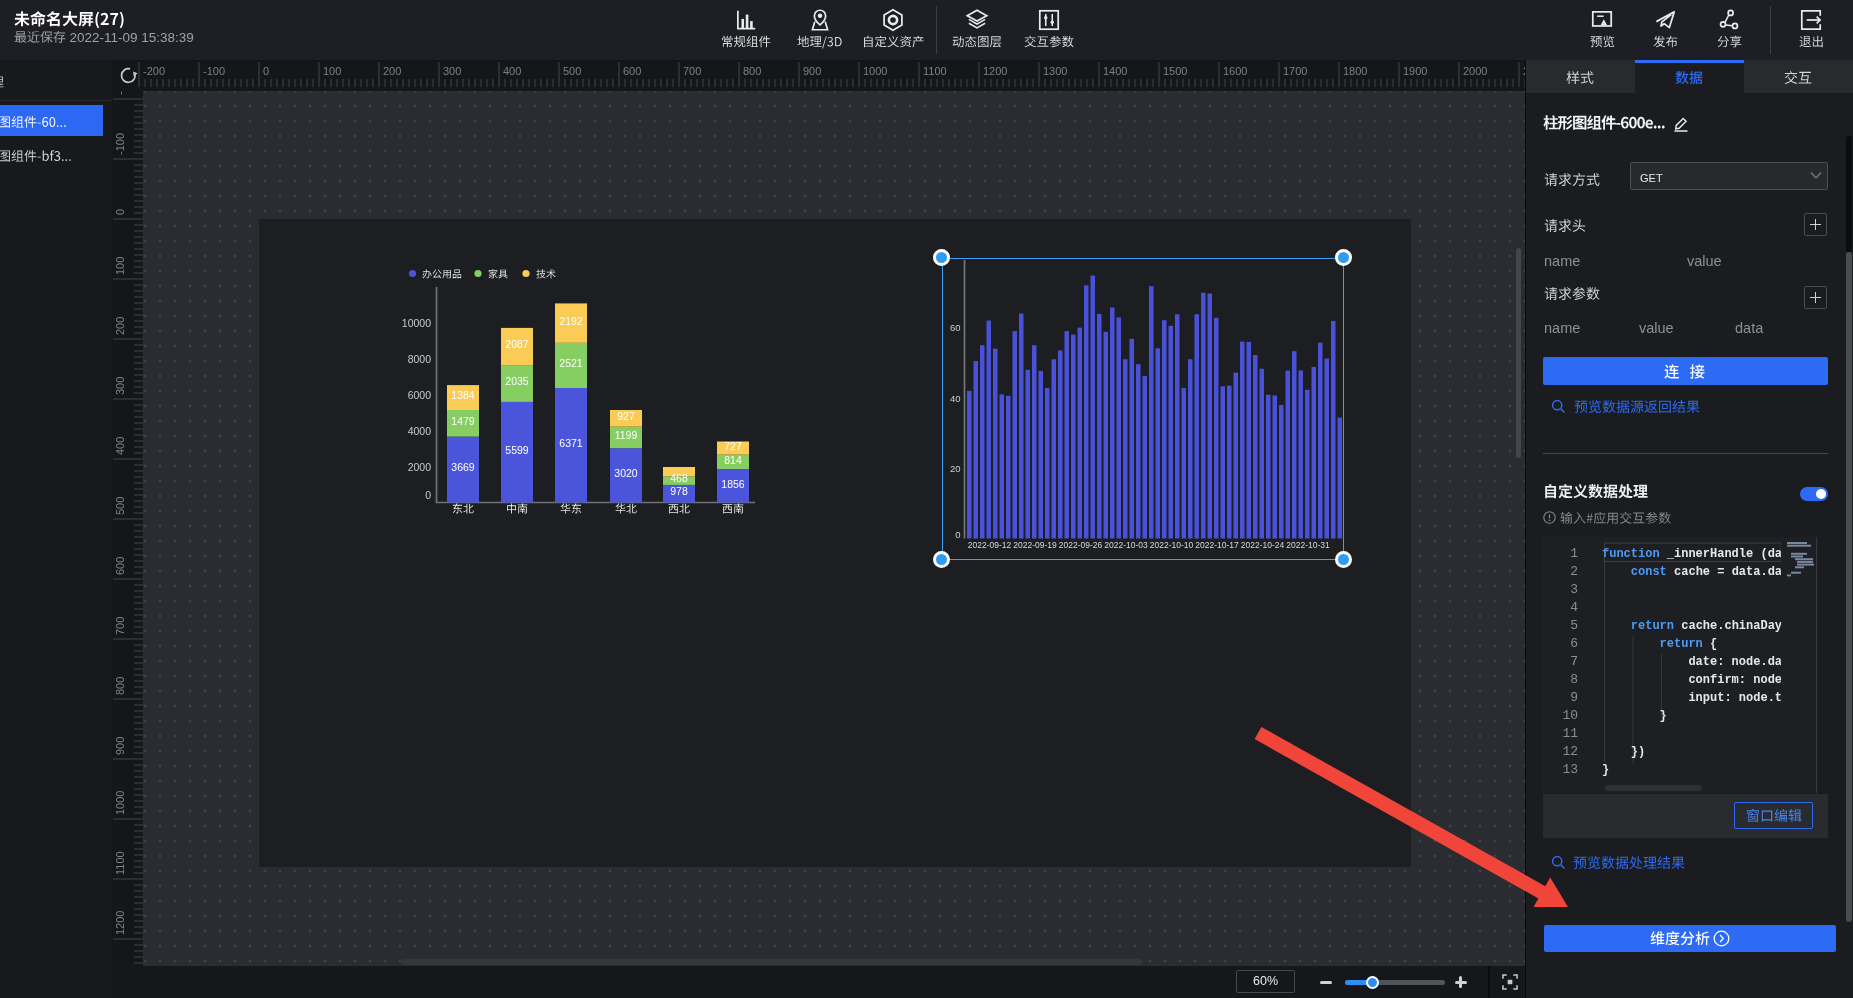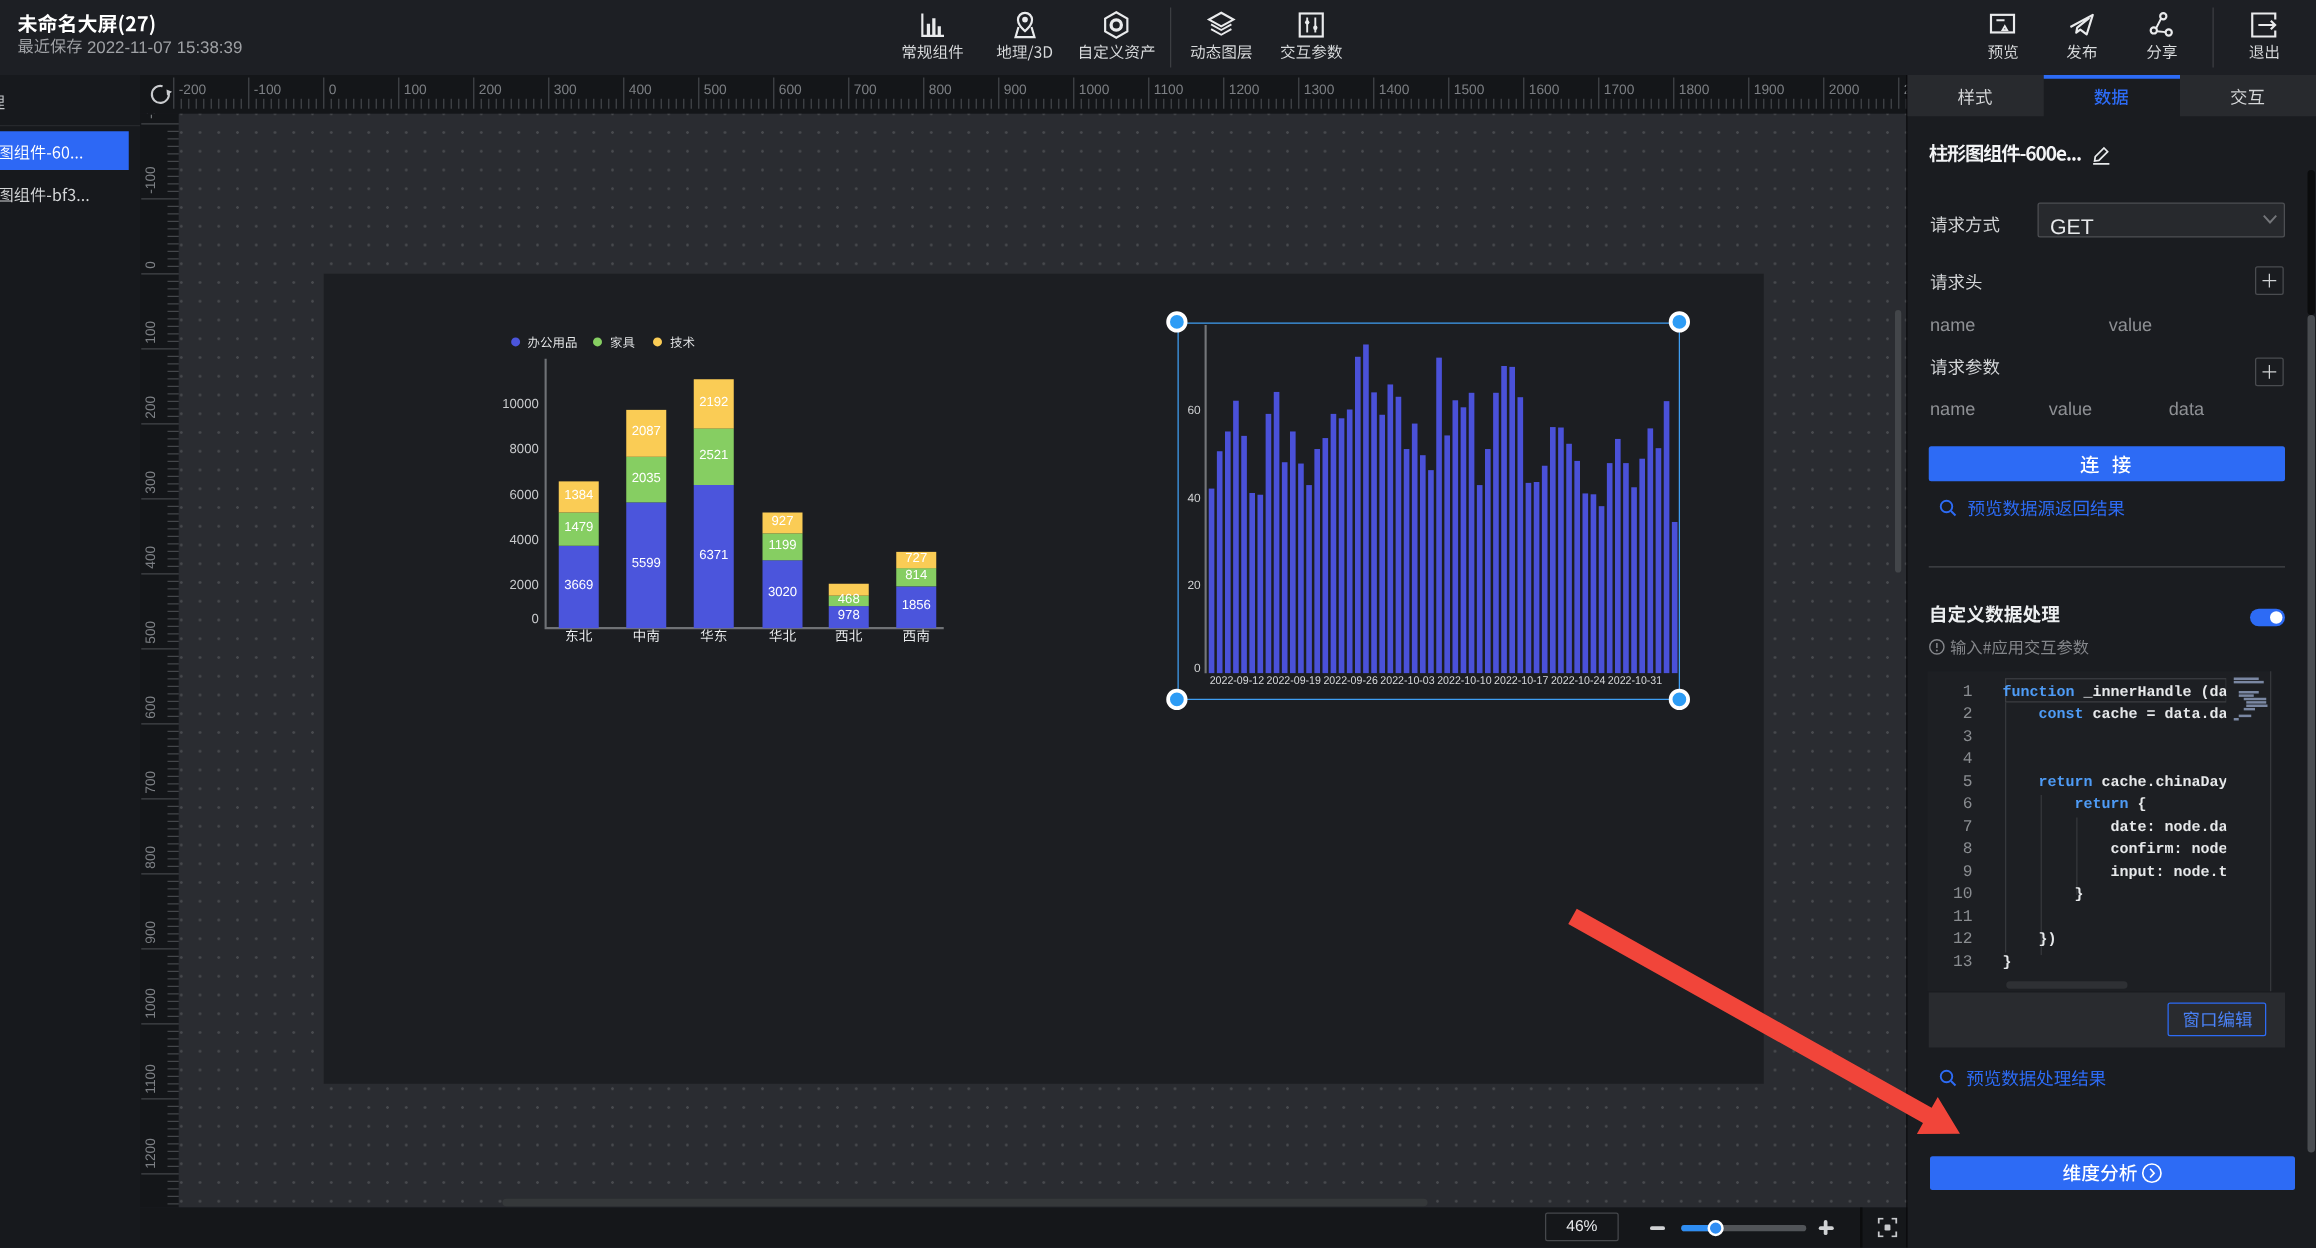--- a/index.html
+++ b/index.html
@@ -5,21 +5,21 @@
 .ab{position:absolute}
 .r{position:absolute}
 </style></head><body>
 <div class="r" style="left:0px;top:0px;width:1853px;height:60px;background:#1d1f24"></div>
 <svg class="ab" style="left:13.5px;top:7.6px;" width="113.0" height="22.4" viewBox="0 -16.96 113.0 22.4">
     <path fill="#ffffff" d="M7 -13.6V-11.2H2.1V-9.3H7V-7.2H0.9V-5.3H6.1C4.7 -3.5 2.5 -1.8 0.3 -0.9C0.8 -0.5 1.4 0.2 1.7 0.7C3.6 -0.2 5.5 -1.8 7 -3.6V1.4H9V-3.6C10.5 -1.8 12.3 -0.2 14.2 0.8C14.5 0.2 15.2 -0.5 15.6 -0.9C13.5 -1.8 11.3 -3.5 9.9 -5.3H15.2V-7.2H9V-9.3H14V-11.2H9V-13.6ZM24.1 -13.9C22.6 -11.9 19.4 -10 16.3 -9.3C16.7 -8.8 17.2 -8 17.4 -7.5C18.4 -7.8 19.5 -8.2 20.5 -8.8V-7.7H27.4V-8.7C28.3 -8.2 29.3 -7.8 30.3 -7.5C30.6 -8.1 31.2 -8.9 31.7 -9.4C29.2 -9.9 26.7 -11 25.3 -12.4L25.6 -12.8ZM21.7 -9.4C22.6 -10 23.4 -10.6 24.1 -11.2C24.7 -10.5 25.4 -10 26.2 -9.4ZM17.8 -6.8V0.3H19.5V-1H23.1V-6.8ZM19.5 -5.1H21.3V-2.7H19.5ZM24.4 -6.8V1.5H26.2V-5.1H28.4V-2.4C28.4 -2.2 28.4 -2.2 28.2 -2.2C28 -2.2 27.3 -2.2 26.7 -2.2C26.9 -1.7 27.2 -1 27.2 -0.5C28.3 -0.5 29 -0.5 29.6 -0.8C30.2 -1 30.3 -1.5 30.3 -2.4V-6.8ZM35.8 -8C36.4 -7.6 37.1 -7 37.7 -6.4C36.1 -5.6 34.3 -5 32.4 -4.6C32.8 -4.2 33.2 -3.4 33.4 -2.9C34.2 -3.1 35 -3.3 35.8 -3.6V1.4H37.7V0.7H43.8V1.4H45.7V-5.8H40.5C42.8 -7.2 44.6 -9 45.7 -11.3L44.4 -12.1L44.1 -12H39.4C39.7 -12.4 40 -12.8 40.3 -13.2L38.1 -13.7C37.2 -12.2 35.4 -10.6 32.8 -9.4C33.2 -9.1 33.8 -8.4 34.1 -7.9C35.5 -8.6 36.7 -9.4 37.7 -10.3H42.8C42 -9.2 40.8 -8.2 39.5 -7.4C38.8 -8 38 -8.6 37.3 -9.1ZM43.8 -1H37.7V-4H43.8ZM54.9 -13.6C54.9 -12.3 54.9 -10.8 54.8 -9.3H48.9V-7.3H54.4C53.8 -4.5 52.3 -1.9 48.6 -0.2C49.2 0.2 49.7 0.9 50 1.4C53.4 -0.3 55.2 -2.8 56 -5.4C57.3 -2.3 59.2 0 62.1 1.4C62.4 0.8 63 -0 63.5 -0.4C60.5 -1.6 58.5 -4.2 57.5 -7.3H63.1V-9.3H56.8C57 -10.8 57 -12.3 57 -13.6ZM67.8 -11.3H76.6V-10.2H67.8ZM69.6 -8.2C69.8 -7.8 70 -7.3 70.2 -7H68.3V-5.4H70.4V-3.9V-3.7H68V-2.1H70.1C69.8 -1.3 69.1 -0.5 67.7 0C68.1 0.4 68.8 1.1 69 1.5C71 0.6 71.8 -0.7 72.1 -2.1H74.7V1.4H76.6V-2.1H79.3V-3.7H76.6V-5.4H78.8V-7H76.6L77.5 -8.2L75.6 -8.6H78.7V-12.9H65.9V-7C65.9 -4.6 65.8 -1.6 64.4 0.4C64.8 0.7 65.7 1.2 66 1.5C67.6 -0.7 67.8 -4.4 67.8 -7V-8.6H71ZM71.4 -8.6H75.4C75.2 -8.1 75 -7.5 74.7 -7H70.8L72.1 -7.4C72 -7.7 71.7 -8.2 71.4 -8.6ZM74.7 -3.7H72.3V-3.9V-5.4H74.7ZM83.8 3.2 85.2 2.6C83.9 0.3 83.3 -2.4 83.3 -5C83.3 -7.7 83.9 -10.4 85.2 -12.7L83.8 -13.3C82.2 -10.8 81.4 -8.2 81.4 -5C81.4 -1.8 82.2 0.8 83.8 3.2ZM86.7 0H94.7V-2H92.1C91.6 -2 90.8 -1.9 90.2 -1.8C92.3 -4 94.1 -6.3 94.1 -8.4C94.1 -10.6 92.6 -12.1 90.4 -12.1C88.8 -12.1 87.7 -11.4 86.6 -10.3L87.9 -9C88.5 -9.6 89.2 -10.2 90.1 -10.2C91.2 -10.2 91.9 -9.5 91.9 -8.3C91.9 -6.5 90 -4.2 86.7 -1.4ZM98.5 0H100.8C101 -4.6 101.4 -7.1 104.2 -10.4V-11.9H96.3V-9.9H101.6C99.4 -6.7 98.7 -4.1 98.5 0ZM107.2 3.2C108.7 0.8 109.6 -1.8 109.6 -5C109.6 -8.2 108.7 -10.8 107.2 -13.3L105.8 -12.7C107.1 -10.4 107.7 -7.7 107.7 -5C107.7 -2.4 107.1 0.3 105.8 2.6Z"></path>
   </svg>
 <svg class="ab" style="left:13.5px;top:27.5px;" width="54.0" height="18.2" viewBox="0 -13.78 54.0 18.2">
     <path fill="#9fa1a5" d="M3.2 -8.3H9.8V-7.3H3.2ZM3.2 -9.8H9.8V-8.9H3.2ZM2.3 -10.5V-6.6H10.8V-10.5ZM5.1 -5.1V-4.2H2.8V-5.1ZM0.6 -0.6 0.7 0.3 5.1 -0.2V1H6.1V-0.3L6.8 -0.4V-1.2L6.1 -1.1V-5.1H12.3V-5.9H0.6V-5.1H1.9V-0.7ZM6.6 -4.3V-3.5H7.4L7.1 -3.4C7.5 -2.5 8 -1.6 8.7 -0.9C8 -0.4 7.2 0 6.4 0.3C6.6 0.5 6.8 0.8 6.9 1C7.7 0.7 8.6 0.2 9.4 -0.3C10.1 0.3 11 0.7 11.9 1C12.1 0.8 12.3 0.4 12.5 0.2C11.6 0 10.7 -0.4 10 -0.9C10.9 -1.8 11.6 -2.8 12 -4.1L11.4 -4.3L11.2 -4.3ZM8 -3.5H10.8C10.5 -2.7 10 -2 9.4 -1.5C8.8 -2 8.3 -2.7 8 -3.5ZM5.1 -3.5V-2.6H2.8V-3.5ZM5.1 -1.8V-1L2.8 -0.8V-1.8ZM14.1 -10.2C14.8 -9.5 15.6 -8.5 16 -7.9L16.8 -8.4C16.4 -9.1 15.5 -10 14.8 -10.7ZM24.3 -10.9C22.9 -10.5 20.5 -10.3 18.4 -10.1V-7.3C18.4 -5.6 18.3 -3.2 17.1 -1.6C17.4 -1.4 17.8 -1.2 18 -1C19 -2.4 19.3 -4.5 19.4 -6.2H22V-1H23V-6.2H25.4V-7.1H19.4V-7.3V-9.4C21.4 -9.5 23.6 -9.7 25.1 -10.2ZM16.4 -6.2H13.7V-5.3H15.5V-1.6C14.9 -1.4 14.2 -0.8 13.5 -0.1L14.2 0.8C14.8 -0.1 15.5 -0.8 15.9 -0.8C16.2 -0.8 16.6 -0.4 17.1 -0.1C18.1 0.5 19.1 0.7 20.8 0.7C22 0.7 24.3 0.6 25.3 0.5C25.3 0.2 25.4 -0.2 25.5 -0.5C24.3 -0.4 22.3 -0.3 20.8 -0.3C19.3 -0.3 18.2 -0.4 17.4 -0.9C16.9 -1.1 16.7 -1.4 16.4 -1.5ZM31.9 -9.4H36.7V-7H31.9ZM30.9 -10.3V-6.2H33.8V-4.5H30V-3.7H33.2C32.3 -2.3 30.9 -1 29.6 -0.3C29.8 -0.1 30.1 0.2 30.3 0.5C31.6 -0.3 32.9 -1.6 33.8 -3V1H34.7V-3.1C35.6 -1.6 36.9 -0.3 38.1 0.5C38.2 0.2 38.5 -0.1 38.8 -0.3C37.5 -1 36.2 -2.3 35.3 -3.7H38.4V-4.5H34.7V-6.2H37.7V-10.3ZM29.6 -10.9C28.8 -8.9 27.6 -7 26.3 -5.7C26.5 -5.5 26.8 -5 26.8 -4.8C27.3 -5.3 27.8 -5.8 28.2 -6.4V1H29.2V-7.9C29.7 -8.7 30.1 -9.7 30.5 -10.6ZM47 -4.5V-3.5H43.4V-2.5H47V-0.1C47 0.1 46.9 0.1 46.7 0.1C46.5 0.1 45.7 0.1 44.8 0.1C45 0.4 45.1 0.8 45.1 1C46.2 1 47 1 47.4 0.9C47.8 0.7 48 0.5 48 -0.1V-2.5H51.4V-3.5H48V-4.2C48.9 -4.8 49.9 -5.6 50.6 -6.4L50 -6.9L49.8 -6.8H44.5V-5.9H48.9C48.3 -5.4 47.6 -4.9 47 -4.5ZM44 -10.9C43.8 -10.4 43.7 -9.8 43.4 -9.2H39.8V-8.3H43C42.2 -6.5 41 -4.8 39.4 -3.7C39.6 -3.5 39.8 -3.1 39.9 -2.8C40.5 -3.2 41 -3.7 41.4 -4.2V1H42.4V-5.3C43.1 -6.3 43.7 -7.2 44.1 -8.3H51.2V-9.2H44.5C44.7 -9.7 44.9 -10.2 45 -10.7Z"></path>
   </svg>
-<div class="r" style="left:69.5px;top:29.5px;font-size:13.5px;color:#9fa1a5">2022-11-07 15:38:39</div>
+<div class="r" style="left:69.5px;top:29.5px;font-size:13.5px;color:#9fa1a5">2022-11-09 15:38:39</div>
 <svg class="ab" style="left:733.0px;top:7px" width="26" height="26" viewBox="0 0 24 24">
     <path d="M4.5 3.5V20h16" stroke="#e9eaec" stroke-width="1.6" fill="none"></path>
     <path d="M9 20v-9" stroke="#e9eaec" stroke-width="2.4"></path>
     <path d="M13 20V7" stroke="#e9eaec" stroke-width="2.4"></path>
     <path d="M17 20v-7" stroke="#e9eaec" stroke-width="2.4"></path>
   </svg>
 <svg class="ab" style="left:807.0px;top:7px" width="26" height="26" viewBox="0 0 24 24">
     <path d="M7.2 13.5 5 21h14l-2.2-7.5" stroke="#e9eaec" stroke-width="1.6" fill="none"></path>
     <path d="M12 3c-2.9 0-5.2 2.3-5.2 5.2 0 3.9 5.2 8.3 5.2 8.3s5.2-4.4 5.2-8.3C17.2 5.3 14.9 3 12 3z" stroke="#e9eaec" stroke-width="1.6" fill="none"></path>
     <circle cx="12" cy="8" r="2.1" fill="#e9eaec" stroke="none"></circle>
@@ -674,21 +674,21 @@
 <svg class="ab" style="left:722.0px;top:500.7px;" width="24.0" height="15.4" viewBox="0 -11.66 24.0 15.4">
     <path fill="#eceef0" d="M0.6 -8.5V-7.7H3.9V-6.1H1.2V0.8H2V0.2H9V0.8H9.8V-6.1H7.1V-7.7H10.3V-8.5ZM2 -0.6V-2.7C2.2 -2.6 2.4 -2.3 2.5 -2.1C4.2 -2.9 4.6 -4.2 4.7 -5.4H6.2V-3.6C6.2 -2.7 6.5 -2.5 7.4 -2.5C7.6 -2.5 8.7 -2.5 8.9 -2.5H9V-0.6ZM2 -2.7V-5.4H3.9C3.8 -4.4 3.5 -3.4 2 -2.7ZM4.7 -6.1V-7.7H6.2V-6.1ZM7.1 -5.4H9V-3.3C9 -3.3 8.9 -3.3 8.8 -3.3C8.6 -3.3 7.6 -3.3 7.5 -3.3C7.1 -3.3 7.1 -3.3 7.1 -3.6ZM14.5 -5.1C14.8 -4.7 15 -4.1 15.1 -3.7L15.8 -4C15.7 -4.3 15.4 -4.9 15.1 -5.3ZM16 -9.2V-8.1H11.7V-7.4H16V-6.2H12.3V0.9H13.1V-5.4H19.9V-0.1C19.9 0.1 19.9 0.1 19.7 0.2C19.5 0.2 18.8 0.2 18.1 0.1C18.2 0.4 18.4 0.7 18.4 0.9C19.3 0.9 19.9 0.9 20.3 0.7C20.7 0.6 20.8 0.4 20.8 -0.1V-6.2H17V-7.4H21.4V-8.1H17V-9.2ZM17.8 -5.3C17.7 -4.8 17.3 -4.2 17.1 -3.7H13.9V-3H16.1V-1.9H13.7V-1.2H16.1V0.7H16.9V-1.2H19.3V-1.9H16.9V-3H19.1V-3.7H17.8C18.1 -4.1 18.3 -4.6 18.6 -5.1Z"></path>
   </svg>
 <div class="r" style="left:942px;top:258px;width:402px;height:302px;border:1px solid #3f9ef2"></div>
 <div class="r" style="left:933px;top:249px;width:17px;height:17px;border-radius:50%;background:#2d9cf5;border:3px solid #fff"></div>
 <div class="r" style="left:933px;top:551px;width:17px;height:17px;border-radius:50%;background:#2d9cf5;border:3px solid #fff"></div>
 <div class="r" style="left:1335px;top:249px;width:17px;height:17px;border-radius:50%;background:#2d9cf5;border:3px solid #fff"></div>
 <div class="r" style="left:1335px;top:551px;width:17px;height:17px;border-radius:50%;background:#2d9cf5;border:3px solid #fff"></div>
 <div class="r" style="left:112px;top:966px;width:1414px;height:32px;background:#15171a"></div>
 <div class="r" style="left:1236px;top:970px;width:59px;height:23px;border:1px solid #46484c;border-radius:2px"></div>
-<div class="r" style="left:1236px;top:974px;width:59px;text-align:center;font-size:12.5px;color:#e8eaec">46%</div>
+<div class="r" style="left:1236px;top:974px;width:59px;text-align:center;font-size:12.5px;color:#e8eaec">60%</div>
 <div class="r" style="left:1319.5px;top:980.7px;width:12px;height:3px;background:#d0d2d4;border-radius:1.5px"></div>
 <div class="r" style="left:1345px;top:980px;width:100px;height:5px;background:#515458;border-radius:2.5px"></div>
 <div class="r" style="left:1345px;top:980px;width:27px;height:5px;background:#2e8df2;border-radius:2.5px"></div>
 <div class="r" style="left:1365.5px;top:976px;width:13px;height:13px;border-radius:50%;background:#2f8df3;border:2px solid #fff"></div>
 <div class="r" style="left:1454.5px;top:980.7px;width:12px;height:3px;background:#d0d2d4;border-radius:1.5px"></div>
 <div class="r" style="left:1459px;top:976.2px;width:3px;height:12px;background:#d0d2d4;border-radius:1.5px"></div>
 <div class="r" style="left:1488px;top:966px;width:2px;height:32px;background:#0b0c0d"></div>
 <svg class="ab" style="left:1502px;top:974px" width="16" height="16" viewBox="0 0 17 17">
     <path d="M1 5V1h4M12 1h4v4M16 12v4h-4M5 16H1v-4" stroke="#c8cacd" stroke-width="1.6" fill="none"></path>
     <rect x="6" y="6" width="5" height="5" rx="1" fill="#c8cacd"></rect>
@@ -710,21 +710,21 @@
 <svg class="ab" style="left:1543.0px;top:112.2px;" width="123.8" height="21.7" viewBox="0 -16.43 123.8 21.7">
     <path fill="#f2f3f5" d="M2.7 -13.2V-10.3H0.7V-8.6H2.6C2.2 -6.7 1.3 -4.5 0.4 -3.3C0.7 -2.8 1.1 -1.9 1.3 -1.4C1.8 -2.2 2.3 -3.3 2.7 -4.6V1.4H4.5V-5.6C4.9 -4.9 5.2 -4.2 5.4 -3.7L6.5 -5C6.2 -5.5 5 -7.3 4.5 -7.9V-8.6H6.1V-10.3H4.5V-13.2ZM9.1 -12.6C9.5 -11.9 9.9 -10.9 10.1 -10.3H6.5V-8.6H9.8V-5.7H6.7V-4.1H9.8V-0.7H5.9V0.9H15V-0.7H11.7V-4.1H14.6V-5.7H11.7V-8.6H14.8V-10.3H10.4L11.9 -10.8C11.7 -11.5 11.2 -12.4 10.8 -13.2ZM27.2 -12.9C26.4 -11.7 24.7 -10.4 23.2 -9.7C23.7 -9.4 24.2 -8.8 24.6 -8.4C26.2 -9.3 27.8 -10.7 29 -12.2ZM27.6 -8.7C26.7 -7.3 24.9 -6 23.5 -5.2C23.9 -4.9 24.5 -4.3 24.8 -3.9C26.4 -4.9 28.1 -6.4 29.3 -8ZM27.8 -4.5C26.8 -2.6 24.7 -1.1 22.7 -0.2C23.1 0.2 23.7 0.9 24 1.3C26.2 0.2 28.3 -1.6 29.6 -3.9ZM20.3 -10.5V-7.2H18.5V-10.5ZM15 -7.2V-5.5H16.8C16.7 -3.4 16.3 -1.4 14.8 0.2C15.2 0.5 15.9 1.1 16.2 1.5C18 -0.4 18.4 -2.9 18.5 -5.5H20.3V1.4H22.1V-5.5H23.6V-7.2H22.1V-10.5H23.4V-12.3H15.3V-10.5H16.8V-7.2ZM30.1 -12.6V1.4H31.9V0.8H41.5V1.4H43.4V-12.6ZM33.1 -2.2C35.2 -1.9 37.8 -1.3 39.3 -0.8H31.9V-5.4C32.2 -5 32.4 -4.5 32.6 -4.2C33.4 -4.4 34.3 -4.6 35.1 -4.9L34.5 -4.1C35.9 -3.9 37.5 -3.3 38.4 -2.9L39.2 -4C38.3 -4.4 36.8 -4.9 35.6 -5.1C36 -5.3 36.4 -5.5 36.8 -5.7C38 -5.1 39.4 -4.7 40.7 -4.4C40.9 -4.7 41.2 -5.2 41.5 -5.5V-0.8H39.5L40.3 -2C38.7 -2.6 36.1 -3.1 34 -3.4ZM35.3 -10.9C34.5 -9.8 33.2 -8.7 32 -8C32.3 -7.7 32.9 -7.2 33.2 -6.9C33.5 -7.1 33.8 -7.3 34.1 -7.5C34.5 -7.2 34.8 -6.9 35.2 -6.7C34.2 -6.2 33 -5.9 31.9 -5.7V-10.9ZM35.4 -10.9H41.5V-5.8C40.5 -6 39.4 -6.3 38.4 -6.6C39.5 -7.4 40.4 -8.2 41 -9.2L40 -9.8L39.7 -9.7H36.3C36.5 -10 36.7 -10.2 36.8 -10.4ZM36.8 -7.4C36.2 -7.7 35.7 -8 35.3 -8.4H38.3C37.9 -8 37.3 -7.7 36.8 -7.4ZM44.2 -1.2 44.5 0.6C46 0.2 47.9 -0.3 49.8 -0.9L49.6 -2.4C47.6 -1.9 45.5 -1.5 44.2 -1.2ZM50.9 -12.4V-0.6H49.5V1.1H58.5V-0.6H57.2V-12.4ZM52.6 -0.6V-2.9H55.4V-0.6ZM52.6 -6.8H55.4V-4.5H52.6ZM52.6 -8.5V-10.7H55.4V-8.5ZM44.6 -6.4C44.8 -6.5 45.2 -6.6 46.7 -6.8C46.2 -6 45.7 -5.4 45.4 -5.2C44.9 -4.6 44.6 -4.3 44.2 -4.2C44.4 -3.7 44.6 -3 44.7 -2.6C45.1 -2.9 45.8 -3 49.8 -3.8C49.8 -4.2 49.8 -4.9 49.9 -5.3L47.1 -4.9C48.2 -6.1 49.3 -7.6 50.1 -9L48.7 -10C48.4 -9.4 48.1 -8.9 47.8 -8.4L46.2 -8.2C47.1 -9.5 48 -11 48.6 -12.4L47 -13.2C46.4 -11.4 45.3 -9.5 45 -9C44.6 -8.5 44.3 -8.1 44 -8.1C44.2 -7.6 44.5 -6.7 44.6 -6.4ZM62.9 -5.7V-3.8H67.1V1.4H69V-3.8H73V-5.7H69V-8.3H72.2V-10.2H69V-13H67.1V-10.2H65.8C66 -10.8 66.1 -11.3 66.3 -12L64.5 -12.3C64.1 -10.4 63.5 -8.4 62.6 -7.2C63.1 -7 63.9 -6.6 64.2 -6.3C64.6 -6.9 64.9 -7.6 65.2 -8.3H67.1V-5.7ZM61.8 -13.1C61 -10.9 59.7 -8.7 58.3 -7.3C58.6 -6.8 59.1 -5.8 59.3 -5.3C59.6 -5.7 59.9 -6.1 60.2 -6.5V1.4H62V-9.2C62.6 -10.3 63.1 -11.4 63.5 -12.6ZM73.3 -3.6H77.5V-5.3H73.3ZM82.1 0.2C84.1 0.2 85.7 -1.3 85.7 -3.6C85.7 -6.1 84.3 -7.2 82.4 -7.2C81.7 -7.2 80.7 -6.8 80.1 -6C80.2 -8.9 81.3 -9.9 82.6 -9.9C83.2 -9.9 83.9 -9.5 84.3 -9L85.6 -10.4C84.9 -11.1 83.9 -11.7 82.4 -11.7C80.1 -11.7 78 -9.9 78 -5.6C78 -1.6 80 0.2 82.1 0.2ZM80.1 -4.4C80.7 -5.3 81.4 -5.6 82 -5.6C83 -5.6 83.7 -5 83.7 -3.6C83.7 -2.2 83 -1.5 82.1 -1.5C81.1 -1.5 80.4 -2.3 80.1 -4.4ZM90 0.2C92.3 0.2 93.8 -1.8 93.8 -5.8C93.8 -9.7 92.3 -11.7 90 -11.7C87.6 -11.7 86.1 -9.7 86.1 -5.8C86.1 -1.8 87.6 0.2 90 0.2ZM90 -1.6C89 -1.6 88.2 -2.6 88.2 -5.8C88.2 -9 89 -9.9 90 -9.9C90.9 -9.9 91.7 -9 91.7 -5.8C91.7 -2.6 90.9 -1.6 90 -1.6ZM98.1 0.2C100.4 0.2 102 -1.8 102 -5.8C102 -9.7 100.4 -11.7 98.1 -11.7C95.8 -11.7 94.2 -9.7 94.2 -5.8C94.2 -1.8 95.8 0.2 98.1 0.2ZM98.1 -1.6C97.1 -1.6 96.4 -2.6 96.4 -5.8C96.4 -9 97.1 -9.9 98.1 -9.9C99.1 -9.9 99.8 -9 99.8 -5.8C99.8 -2.6 99.1 -1.6 98.1 -1.6ZM106.7 0.2C107.7 0.2 108.8 -0.2 109.7 -0.7L108.9 -2.1C108.3 -1.8 107.7 -1.6 107 -1.6C105.7 -1.6 104.8 -2.3 104.6 -3.7H109.9C110 -3.9 110 -4.3 110 -4.7C110 -7.2 108.8 -8.9 106.4 -8.9C104.3 -8.9 102.4 -7.1 102.4 -4.3C102.4 -1.5 104.2 0.2 106.7 0.2ZM104.5 -5.2C104.7 -6.5 105.5 -7.1 106.4 -7.1C107.6 -7.1 108.1 -6.4 108.1 -5.2ZM112.2 0.2C113 0.2 113.6 -0.4 113.6 -1.3C113.6 -2.1 113 -2.8 112.2 -2.8C111.4 -2.8 110.8 -2.1 110.8 -1.3C110.8 -0.4 111.4 0.2 112.2 0.2ZM116.2 0.2C117 0.2 117.6 -0.4 117.6 -1.3C117.6 -2.1 117 -2.8 116.2 -2.8C115.4 -2.8 114.8 -2.1 114.8 -1.3C114.8 -0.4 115.4 0.2 116.2 0.2ZM120.3 0.2C121.1 0.2 121.7 -0.4 121.7 -1.3C121.7 -2.1 121.1 -2.8 120.3 -2.8C119.5 -2.8 118.9 -2.1 118.9 -1.3C118.9 -0.4 119.5 0.2 120.3 0.2Z"></path>
   </svg>
 <svg class="ab" style="left:1673px;top:115px" width="17" height="17" viewBox="0 0 17 17">
     <path d="m10.2 3.4 2.9 2.9-7 7-3.4.5.5-3.4zM1.5 16h13" stroke="#e8eaec" stroke-width="1.4" fill="none"></path>
   </svg>
 <svg class="ab" style="left:1544.0px;top:169.8px;" width="58.0" height="19.6" viewBox="0 -14.84 58.0 19.6">
     <path fill="#d5d7d9" d="M1.5 -10.8C2.2 -10.2 3.1 -9.2 3.6 -8.6L4.3 -9.4C3.9 -10 2.9 -10.8 2.2 -11.5ZM0.6 -7.4V-6.4H2.7V-1.2C2.7 -0.6 2.3 -0.2 2 -0C2.2 0.2 2.5 0.6 2.6 0.9C2.8 0.6 3.1 0.3 5.5 -1.5C5.4 -1.8 5.2 -2.2 5.2 -2.4L3.7 -1.3V-7.4ZM6.9 -3H11.3V-1.8H6.9ZM6.9 -3.7V-4.8H11.3V-3.7ZM8.6 -11.8V-10.7H5.3V-9.9H8.6V-9H5.7V-8.2H8.6V-7.2H4.9V-6.4H13.4V-7.2H9.6V-8.2H12.6V-9H9.6V-9.9H13V-10.7H9.6V-11.8ZM5.9 -5.6V1.1H6.9V-1.1H11.3V-0.1C11.3 0.1 11.2 0.2 11.1 0.2C10.9 0.2 10.2 0.2 9.5 0.2C9.6 0.4 9.7 0.8 9.8 1.1C10.8 1.1 11.4 1.1 11.8 0.9C12.2 0.7 12.3 0.5 12.3 -0.1V-5.6ZM15.6 -7C16.5 -6.2 17.5 -5.1 18 -4.3L18.8 -5C18.4 -5.7 17.3 -6.8 16.4 -7.6ZM14.6 -1.2 15.3 -0.3C16.7 -1.1 18.6 -2.3 20.4 -3.4V-0.3C20.4 -0 20.3 0 20.1 0.1C19.8 0.1 18.9 0.1 17.9 0C18.1 0.4 18.2 0.8 18.3 1.1C19.5 1.1 20.4 1.1 20.9 0.9C21.3 0.8 21.5 0.4 21.5 -0.3V-5.9C22.7 -3.3 24.5 -1.1 26.8 -0.1C26.9 -0.3 27.3 -0.8 27.5 -1C26 -1.6 24.7 -2.8 23.6 -4.2C24.5 -5 25.7 -6.1 26.5 -7.1L25.6 -7.8C25 -6.9 24 -5.8 23.1 -5C22.4 -6 21.9 -7.1 21.5 -8.2V-8.4H27.1V-9.4H25.4L26 -10.1C25.5 -10.6 24.3 -11.2 23.4 -11.7L22.8 -11C23.7 -10.6 24.7 -9.9 25.3 -9.4H21.5V-11.7H20.4V-9.4H14.9V-8.4H20.4V-4.5C18.3 -3.3 16 -2 14.6 -1.2ZM34.2 -11.5C34.5 -10.8 34.9 -9.9 35.1 -9.3H29V-8.3H32.8C32.6 -5.1 32.3 -1.5 28.6 0.3C28.9 0.5 29.3 0.9 29.4 1.1C32.1 -0.2 33.1 -2.6 33.6 -5.1H38.6C38.4 -1.9 38.1 -0.5 37.7 -0.2C37.5 -0 37.3 0 37 0C36.6 0 35.6 -0 34.6 -0.1C34.8 0.2 35 0.6 35 0.9C36 1 36.9 1 37.4 1C37.9 0.9 38.3 0.8 38.6 0.5C39.1 -0.1 39.4 -1.6 39.7 -5.6C39.7 -5.7 39.7 -6.1 39.7 -6.1H33.7C33.8 -6.8 33.9 -7.6 33.9 -8.3H41.1V-9.3H35.2L36.2 -9.8C36 -10.3 35.6 -11.2 35.2 -11.8ZM51.9 -11.1C52.7 -10.6 53.5 -9.8 53.9 -9.3L54.7 -10C54.2 -10.5 53.4 -11.2 52.6 -11.7ZM49.9 -11.7C49.9 -10.8 49.9 -10 50 -9.1H42.8V-8.1H50C50.4 -2.9 51.6 1.1 53.9 1.1C55 1.1 55.4 0.4 55.5 -2C55.2 -2.1 54.9 -2.4 54.6 -2.6C54.5 -0.7 54.4 0.1 54 0.1C52.6 0.1 51.5 -3.4 51.1 -8.1H55.3V-9.1H51.1C51 -10 51 -10.8 51 -11.7ZM42.8 -0.3 43.2 0.7C45 0.3 47.5 -0.3 49.9 -0.8L49.8 -1.8L46.8 -1.1V-5H49.4V-6H43.3V-5H45.8V-0.9Z"></path>
   </svg>
 <div class="r" style="left:1630px;top:162px;width:198px;height:28px;background:#27292d;border:1px solid #4d4f53;border-radius:2px"></div>
-<div class="r" style="left:1640px;top:171.5px;font-size:17px;color:#e8eaec">GET</div>
+<div class="r" style="left:1640px;top:171.5px;font-size:11px;color:#e8eaec">GET</div>
 <svg class="ab" style="left:1810px;top:171px" width="12" height="10" viewBox="0 0 12 10">
     <path d="m1 1.5 5 5.5 5-5.5" stroke="#74767a" stroke-width="1.5" fill="none"></path>
   </svg>
 <svg class="ab" style="left:1544.0px;top:215.5px;" width="44.0" height="19.6" viewBox="0 -14.84 44.0 19.6">
     <path fill="#d5d7d9" d="M1.5 -10.8C2.2 -10.2 3.1 -9.2 3.6 -8.6L4.3 -9.4C3.9 -10 2.9 -10.8 2.2 -11.5ZM0.6 -7.4V-6.4H2.7V-1.2C2.7 -0.6 2.3 -0.2 2 -0C2.2 0.2 2.5 0.6 2.6 0.9C2.8 0.6 3.1 0.3 5.5 -1.5C5.4 -1.8 5.2 -2.2 5.2 -2.4L3.7 -1.3V-7.4ZM6.9 -3H11.3V-1.8H6.9ZM6.9 -3.7V-4.8H11.3V-3.7ZM8.6 -11.8V-10.7H5.3V-9.9H8.6V-9H5.7V-8.2H8.6V-7.2H4.9V-6.4H13.4V-7.2H9.6V-8.2H12.6V-9H9.6V-9.9H13V-10.7H9.6V-11.8ZM5.9 -5.6V1.1H6.9V-1.1H11.3V-0.1C11.3 0.1 11.2 0.2 11.1 0.2C10.9 0.2 10.2 0.2 9.5 0.2C9.6 0.4 9.7 0.8 9.8 1.1C10.8 1.1 11.4 1.1 11.8 0.9C12.2 0.7 12.3 0.5 12.3 -0.1V-5.6ZM15.6 -7C16.5 -6.2 17.5 -5.1 18 -4.3L18.8 -5C18.4 -5.7 17.3 -6.8 16.4 -7.6ZM14.6 -1.2 15.3 -0.3C16.7 -1.1 18.6 -2.3 20.4 -3.4V-0.3C20.4 -0 20.3 0 20.1 0.1C19.8 0.1 18.9 0.1 17.9 0C18.1 0.4 18.2 0.8 18.3 1.1C19.5 1.1 20.4 1.1 20.9 0.9C21.3 0.8 21.5 0.4 21.5 -0.3V-5.9C22.7 -3.3 24.5 -1.1 26.8 -0.1C26.9 -0.3 27.3 -0.8 27.5 -1C26 -1.6 24.7 -2.8 23.6 -4.2C24.5 -5 25.7 -6.1 26.5 -7.1L25.6 -7.8C25 -6.9 24 -5.8 23.1 -5C22.4 -6 21.9 -7.1 21.5 -8.2V-8.4H27.1V-9.4H25.4L26 -10.1C25.5 -10.6 24.3 -11.2 23.4 -11.7L22.8 -11C23.7 -10.6 24.7 -9.9 25.3 -9.4H21.5V-11.7H20.4V-9.4H14.9V-8.4H20.4V-4.5C18.3 -3.3 16 -2 14.6 -1.2ZM35.5 -2.3C37.4 -1.4 39.4 -0.1 40.5 0.9L41.2 0.1C40 -0.9 38 -2.2 36.1 -3.1ZM30.7 -10.4C31.8 -10 33.2 -9.2 33.9 -8.7L34.5 -9.5C33.8 -10.1 32.4 -10.7 31.3 -11.1ZM29.4 -7.8C30.6 -7.4 31.9 -6.6 32.6 -6L33.3 -6.9C32.6 -7.4 31.2 -8.1 30.1 -8.6ZM28.8 -5.3V-4.4H34.8C34 -2.2 32.4 -0.7 28.8 0.2C29 0.4 29.3 0.8 29.4 1.1C33.4 0.1 35.1 -1.8 35.9 -4.4H41.2V-5.3H36.1C36.5 -7.2 36.5 -9.3 36.5 -11.6H35.4C35.4 -9.2 35.4 -7.1 35 -5.3Z"></path>
   </svg>
 <div class="r" style="left:1804px;top:213px;width:23px;height:23px;border:1px solid #4a4c50;border-radius:2px"></div>
 <div class="r" style="left:1810px;top:223.5px;width:11px;height:1.6px;background:#d0d2d4"></div>
 <div class="r" style="left:1814.7px;top:218.8px;width:1.6px;height:11px;background:#d0d2d4"></div>
 <div class="r" style="left:1544px;top:252.5px;font-size:14.5px;color:#8e9094">name</div>

